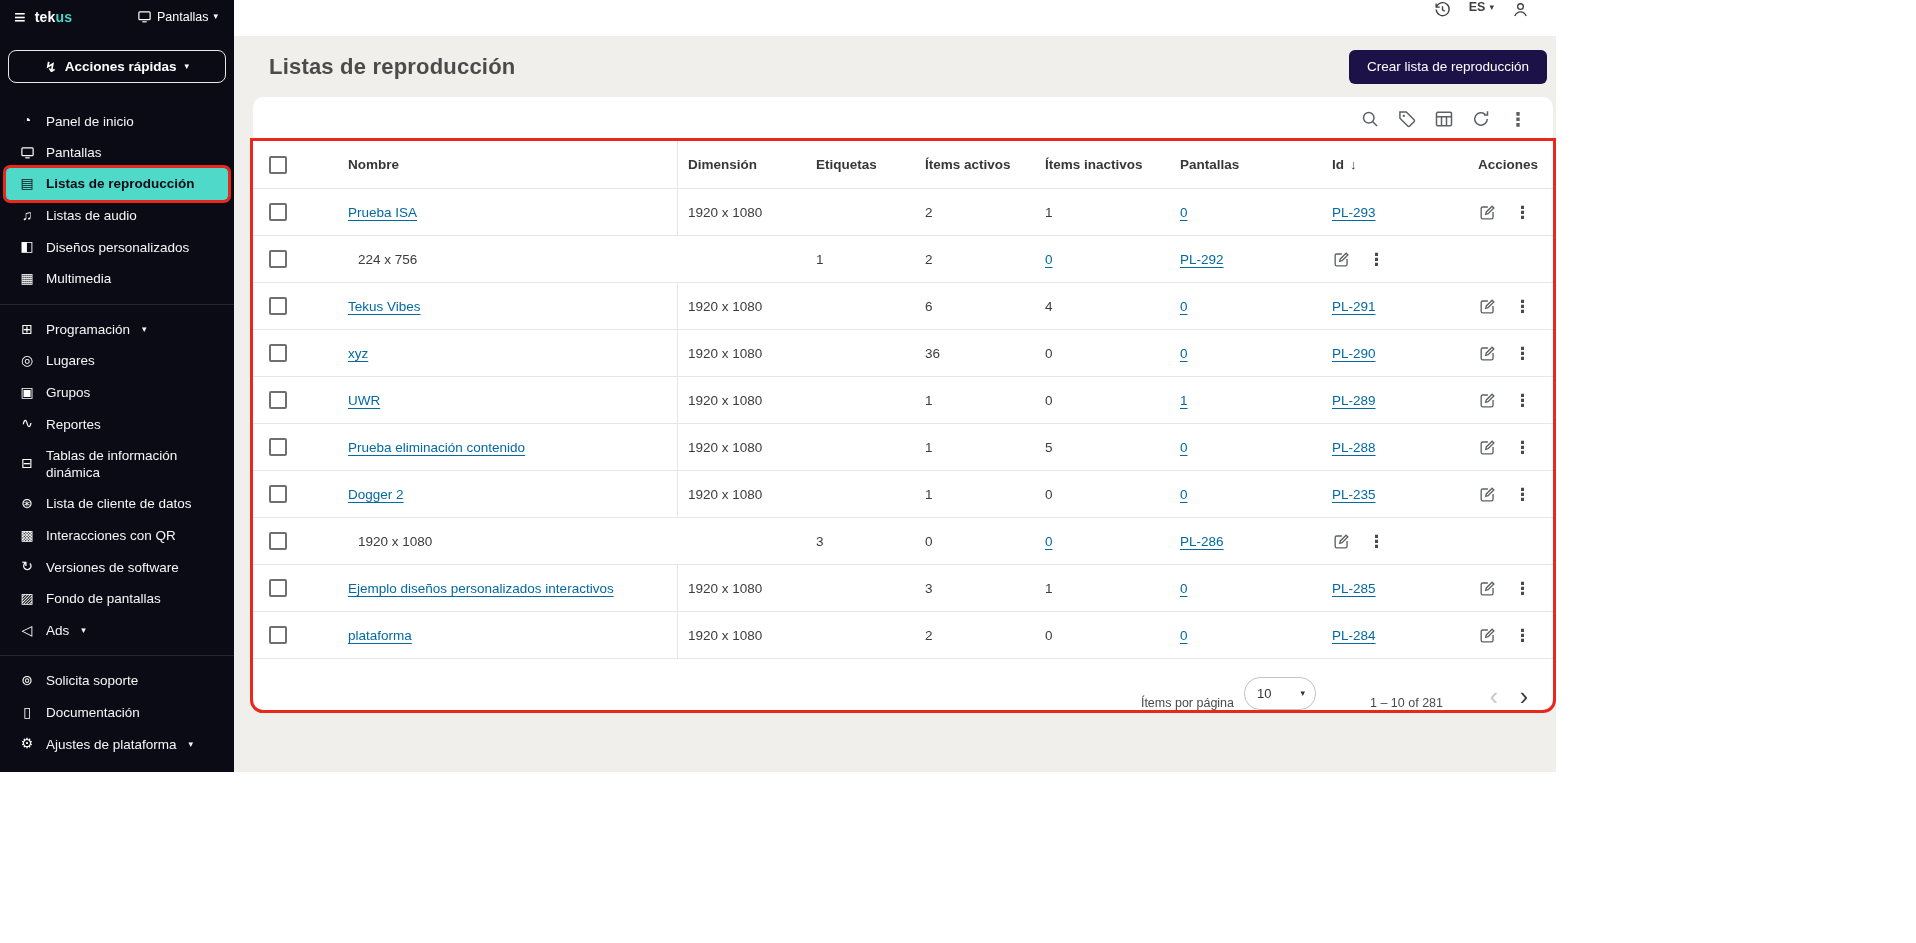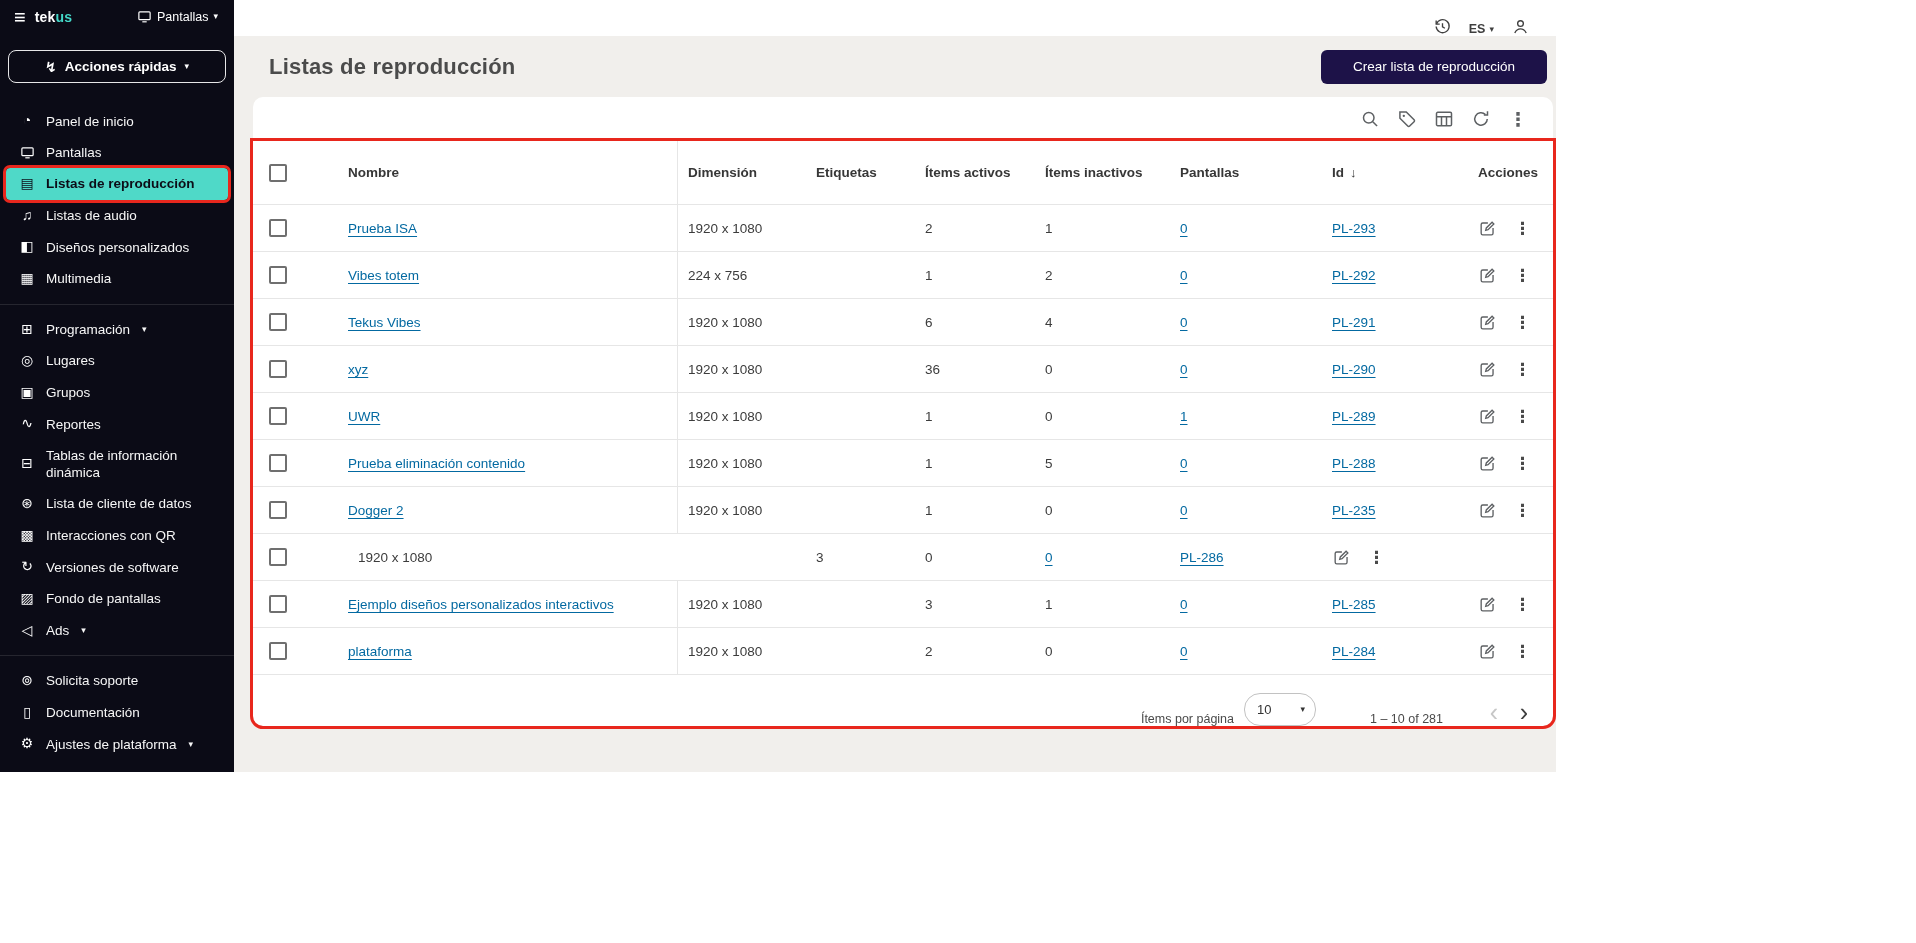--- a/index.html
+++ b/index.html
@@ -30,41 +30,41 @@
   .sidebar-item .caret-glyph { margin-left:2px; }
   .sidebar-item.selected { background:#4fd9c8; color:#0c0c17; font-weight:700; }
   .sidebar-item.selected .icon { color:#0c0c17; }
   .sidebar-item.annotated { outline:3px solid #e8271d; outline-offset:0; }
   .sidebar-divider { height:1px; background:#26262f; margin:9px 0; }
   .sidebar-spacer { flex:1; }
   .sidebar-bottom { margin-bottom:12px; display:flex; flex-direction:column; }
 
   
   .main { flex:1; display:flex; flex-direction:column; }
-  .topbar { height:36px; background:#fff; display:flex; align-items:flex-end; justify-content:flex-end; gap:17px; padding-right:26px; color:#3f3f3f; }
+  .topbar { height:36px; background:#fff; display:flex; align-items:flex-start; justify-content:flex-end; gap:17px; padding-right:26px; color:#3f3f3f; }
   .topbar button { background:none; border:none; color:#3f3f3f; cursor:pointer; display:flex; align-items:center; gap:4px; padding:0; font-family:inherit; }
   .topbar .icon { width:19px; height:19px; display:inline-flex; }
   .topbar .icon svg { width:19px; height:19px; }
   .lang-label { font-size:12.5px; font-weight:600; }
 
   .content { flex:1; background:#f1efec; }
   .page-header { display:flex; align-items:center; justify-content:space-between; height:61px; padding:0 9px 0 35px; }
   .page-title { margin:0; font-size:22px; font-weight:700; color:#4b4b4b; letter-spacing:.2px; }
-  .create-btn { height:34px; padding:0 32px; background:#1d1248; color:#fff; border:none; border-radius:6px; font-size:13.5px; cursor:pointer; font-family:inherit; }
+  .create-btn { height:34px; padding:0 18px; background:#1d1248; color:#fff; border:none; border-radius:6px; font-size:13.5px; cursor:pointer; font-family:inherit; }
 
   .card { width:1300px; margin-left:19px; background:#fff; border-radius:10px; }
   .card-toolbar { height:44px; display:flex; align-items:center; justify-content:flex-end; gap:15px; padding-right:24px;
     border-top-left-radius:10px; border-top-right-radius:10px; }
   .toolbar-icon { width:22px; height:22px; background:none; border:none; color:#5d6063; cursor:pointer; display:flex; align-items:center; justify-content:center; padding:0; font-size:19px; font-weight:700; font-family:inherit; }
   .toolbar-icon svg { width:20px; height:20px; }
 
   .table-wrap { position:relative; outline:3px solid #e8271d; border-bottom-left-radius:10px; border-bottom-right-radius:10px; }
   .trow { display:grid; grid-template-columns:95px 330px 128px 109px 120px 135px 152px 146px 85px;
     height:47px; border-bottom:1px solid #e6e6e6; font-size:13.5px; color:#3c3c3c; }
-  .hrow { height:64px; font-weight:700; color:#373737; }
+  .hrow { height:48px; font-weight:700; color:#373737; }
   .td { display:flex; align-items:center; height:100%; padding-left:10px; }
   .td.c0 { padding-left:16px; }
   .td.c1 { padding-left:0; border-right:1px solid #e6e6e6; }
   .td.c8 { gap:17px; }
   .cb { width:18px; height:18px; border:2px solid #6f6f6f; border-radius:2px; background:#fff; cursor:pointer; }
   .lnk { text-decoration:underline; text-underline-offset:3px; color:#0369a1; cursor:pointer; }
   .sort { margin-left:6px; font-size:13px; }
   .action-btn { background:none; border:none; color:#5d6063; padding:0; cursor:pointer; display:flex; align-items:center; font-family:inherit; }
   .action-btn svg { width:19px; height:19px; }
   .kebab-glyph { font-size:17px; font-weight:700; color:#4a4a4a; line-height:1; }
@@ -324,23 +324,20 @@
                       <path d="M9.7 14.3l.8-3L17.8 4l2.2 2.2-7.3 7.3-3 .8z"></path>
                     </svg>
                   </button>
                   <button class="action-btn kebab-glyph">⋮</button>
                 </div>
               </div>
               <div class="trow">
                 <div class="td c0">
                   <span class="cb"></span>
                 </div>
-                <div class="td c1">
-                  <span class="lnk">Vibes totem</span>
-                </div>
                 <div class="td c2">
                   <span>224 x 756</span>
                 </div>
                 <div class="td c3">
                   <span></span>
                 </div>
                 <div class="td c4">
                   <span>1</span>
                 </div>
                 <div class="td c5">

